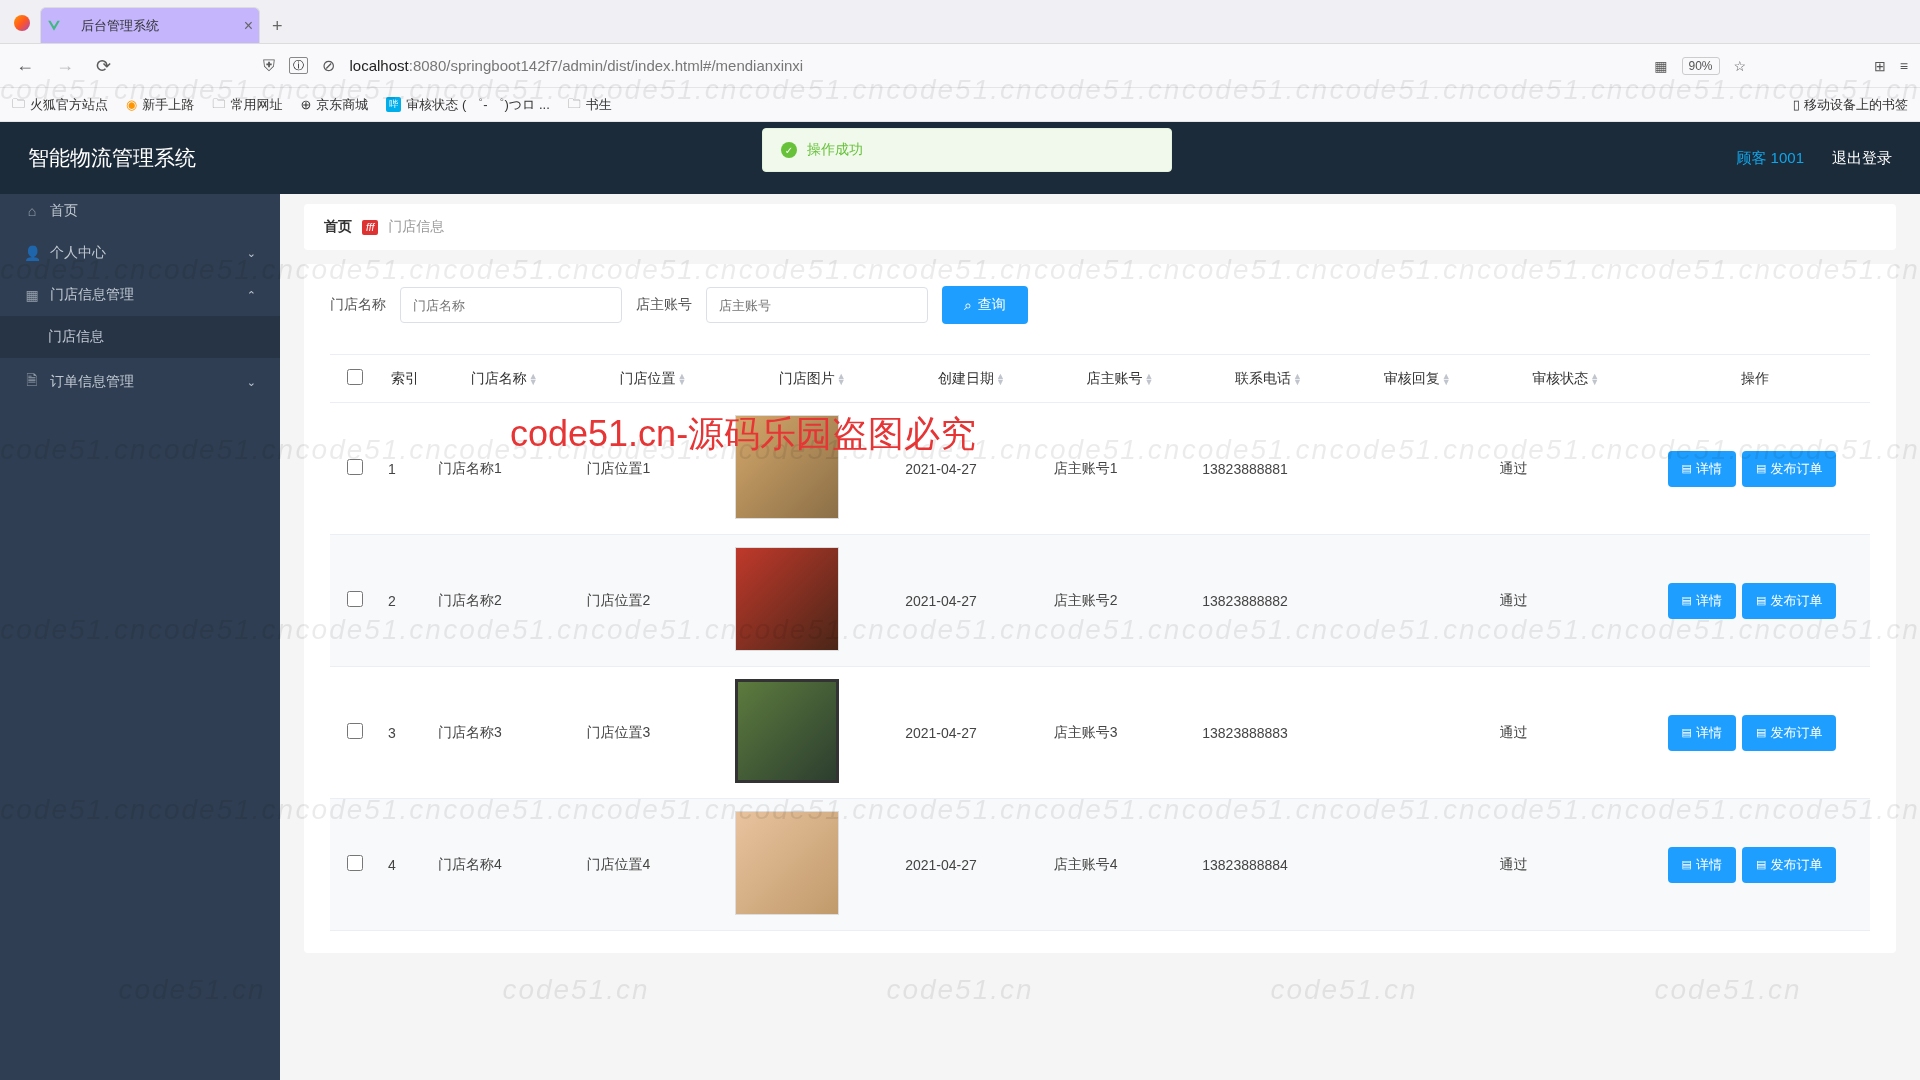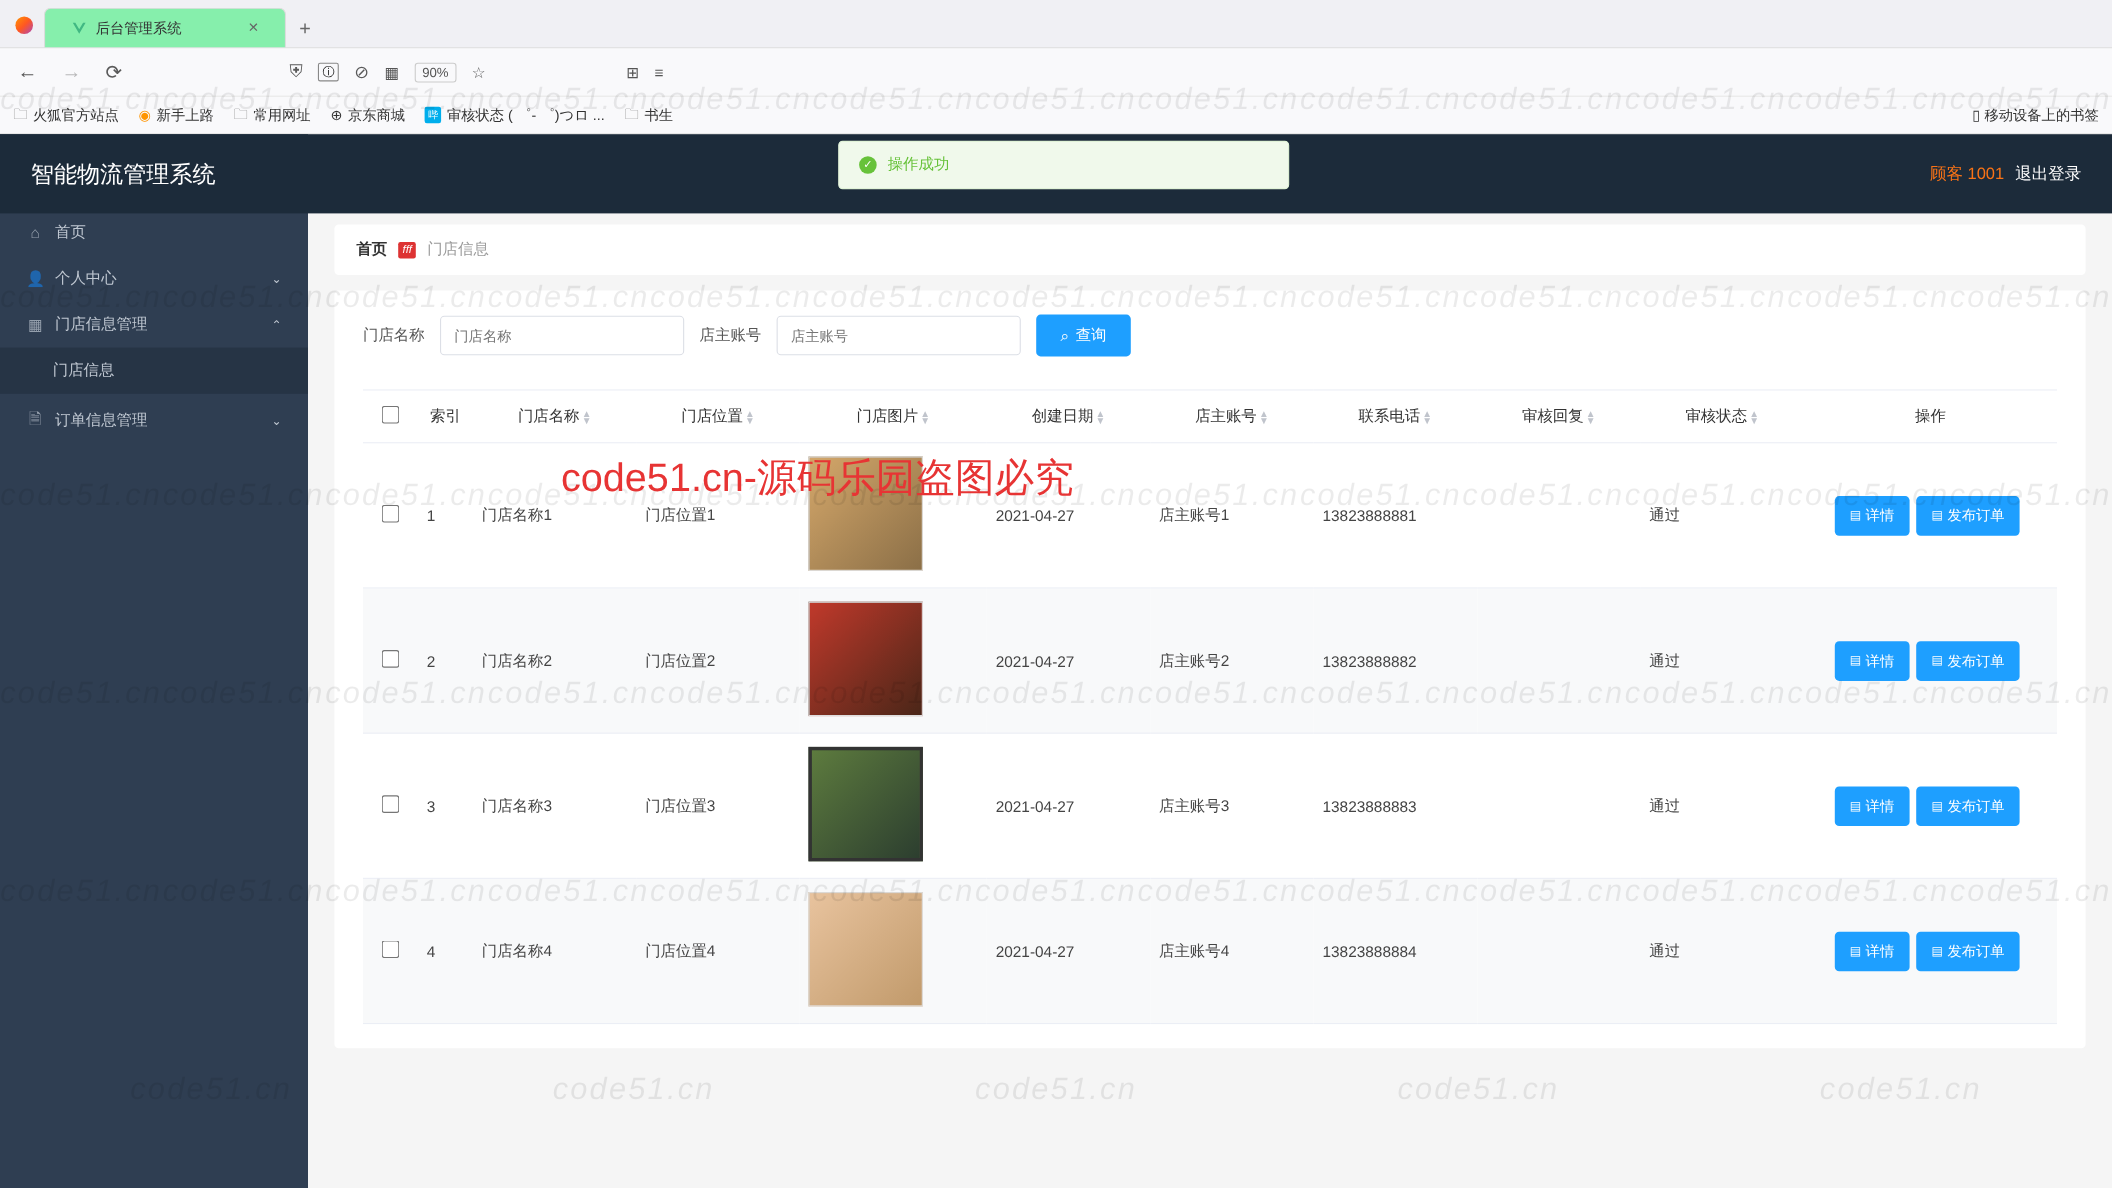--- a/index.html
+++ b/index.html
@@ -3,21 +3,21 @@
 <meta charset="utf-8">
 <style>
 *{margin:0;padding:0;box-sizing:border-box;font-family:"Microsoft YaHei",Arial,sans-serif}
 body{width:1920px;height:1080px;overflow:hidden;background:#f5f5f5;position:relative}
 .wm{position:absolute;inset:0;display:flex;flex-wrap:wrap;justify-content:space-around;align-content:space-around;z-index:999;pointer-events:none}
 .wm span{color:rgba(0,0,0,0.08);font-size:28px;font-style:italic;letter-spacing:2px}
 .wm-center{position:absolute;top:410px;left:510px;font-size:36px;font-weight:normal;color:#e73434;z-index:1000;pointer-events:none}
 
 .browser-chrome{height:44px;background:#f0f0f4;display:flex;align-items:flex-end;border-bottom:1px solid #dcdcdc}
 .ff-dot{width:16px;height:16px;border-radius:50%;background:linear-gradient(135deg,#ff9500,#ff5722,#ab47bc);margin:0 10px 12px 14px}
-.tab{height:36px;background:#86efac;border-radius:6px 6px 0 0;display:flex;align-items:center;padding:0 24px;gap:8px;min-width:220px;border:1px solid #dcdcdc;border-bottom:none}
+.tab{height:36px;background:#c4b5fd;border-radius:6px 6px 0 0;display:flex;align-items:center;padding:0 6px;gap:20px;min-width:220px;border:1px solid #dcdcdc;border-bottom:none}
 .tab svg{width:14px;height:14px}
 .tab-title{font-size:13px;color:#333}
 .tab-close{margin-left:auto;color:#666;font-size:16px}
 .tab-add{padding:6px 12px;color:#666;font-size:18px}
 
 .url-bar{height:44px;background:#f9f9fb;display:flex;align-items:center;padding:0 12px;gap:14px;border-bottom:1px solid #e5e5e5}
 .nav-ico{color:#5a5a5a;font-size:18px;padding:4px}
 .shield{color:#5a5a5a}
 .lock{color:#5a5a5a}
 .url-text{flex:1;font-size:15px;color:#222}
@@ -29,21 +29,21 @@
 .bm-bar{height:34px;background:#f9f9fb;display:flex;align-items:center;padding:0 12px;gap:18px;border-bottom:1px solid #e5e5e5;font-size:13px;color:#333}
 .bm-item{display:flex;align-items:center;gap:5px}
 .bm-folder{color:#888}
 .bm-spacer{flex:1}
 .bm-mobile{display:flex;align-items:center;gap:4px}
 
 .app{display:flex;height:calc(1080px - 44px - 44px - 34px)}
 .header-bar{position:absolute;top:122px;left:0;width:1920px;height:72px;background:#1c2b3a;display:flex;align-items:center;padding:0 28px;z-index:5}
 .header-title{color:#fff;font-size:21px;font-weight:500}
 .header-spacer{flex:1}
-.header-user{color:#f97316;font-size:15px;margin-right:10px}
+.header-user{color:#0ea5e9;font-size:15px;margin-right:28px}
 .header-logout{color:#fff;font-size:15px}
 
 .toast{position:absolute;top:128px;left:762px;width:410px;height:44px;background:#f0f9eb;border:1px solid #e1f3d8;border-radius:4px;display:flex;align-items:center;padding:0 18px;z-index:6}
 .toast-ico{width:16px;height:16px;border-radius:50%;background:#67c23a;display:flex;align-items:center;justify-content:center;color:#fff;font-size:10px;margin-right:10px}
 .toast-text{color:#67c23a;font-size:14px}
 
 .blue-strip{position:absolute;top:184px;left:0;width:280px;height:6px;background:#1e9fff;z-index:4}
 
 .sidebar{width:280px;background:#2f3e52;padding-top:68px}
 .side-item{display:flex;align-items:center;padding:12px 24px;color:#c0c8d2;font-size:14px;gap:10px}
@@ -97,20 +97,23 @@
 </div>
 
 <div class="url-bar">
   <span class="nav-ico">←</span>
   <span class="nav-ico" style="opacity:.4">→</span>
   <span class="nav-ico">⟳</span>
   <span style="flex:0 0 120px"></span>
   <span class="shield">⛨</span>
   <span style="border:1px solid #888;border-radius:2px;padding:0 3px;font-size:11px">ⓘ</span>
   <span class="lock">⊘</span>
+  <span class="url-text">
+    <span class="host">localhost</span><span class="path">:8080</span><span class="path">/springboot142f7/admin/dist/index.html#/mendianxinxi</span>
+  </span>
   <div class="url-right">
     <span>▦</span>
     <span class="zoom-box">90%</span>
     <span>☆</span>
     <span style="flex:0 0 100px"></span>
     <span>⊞</span>
     <span>≡</span>
   </div>
 </div>
 

